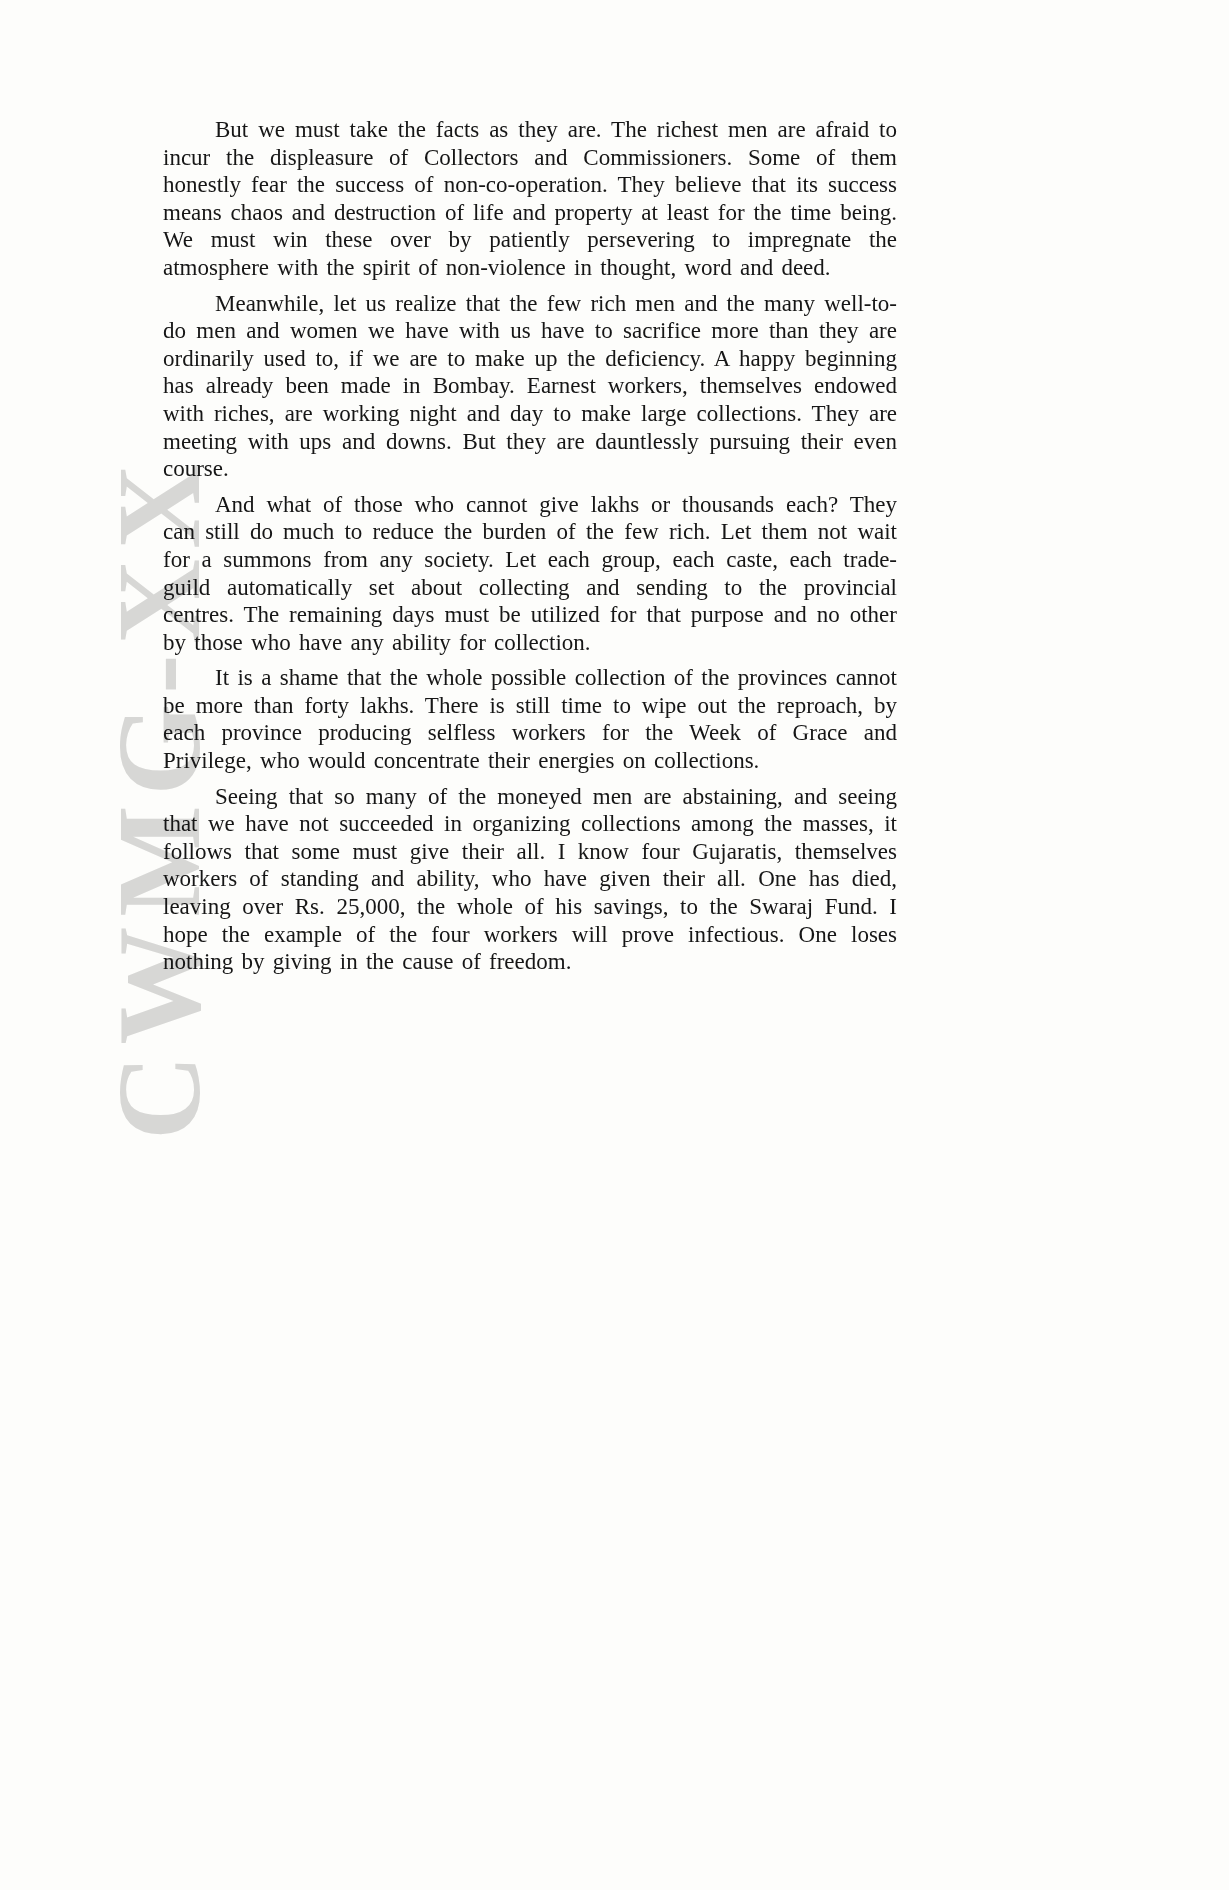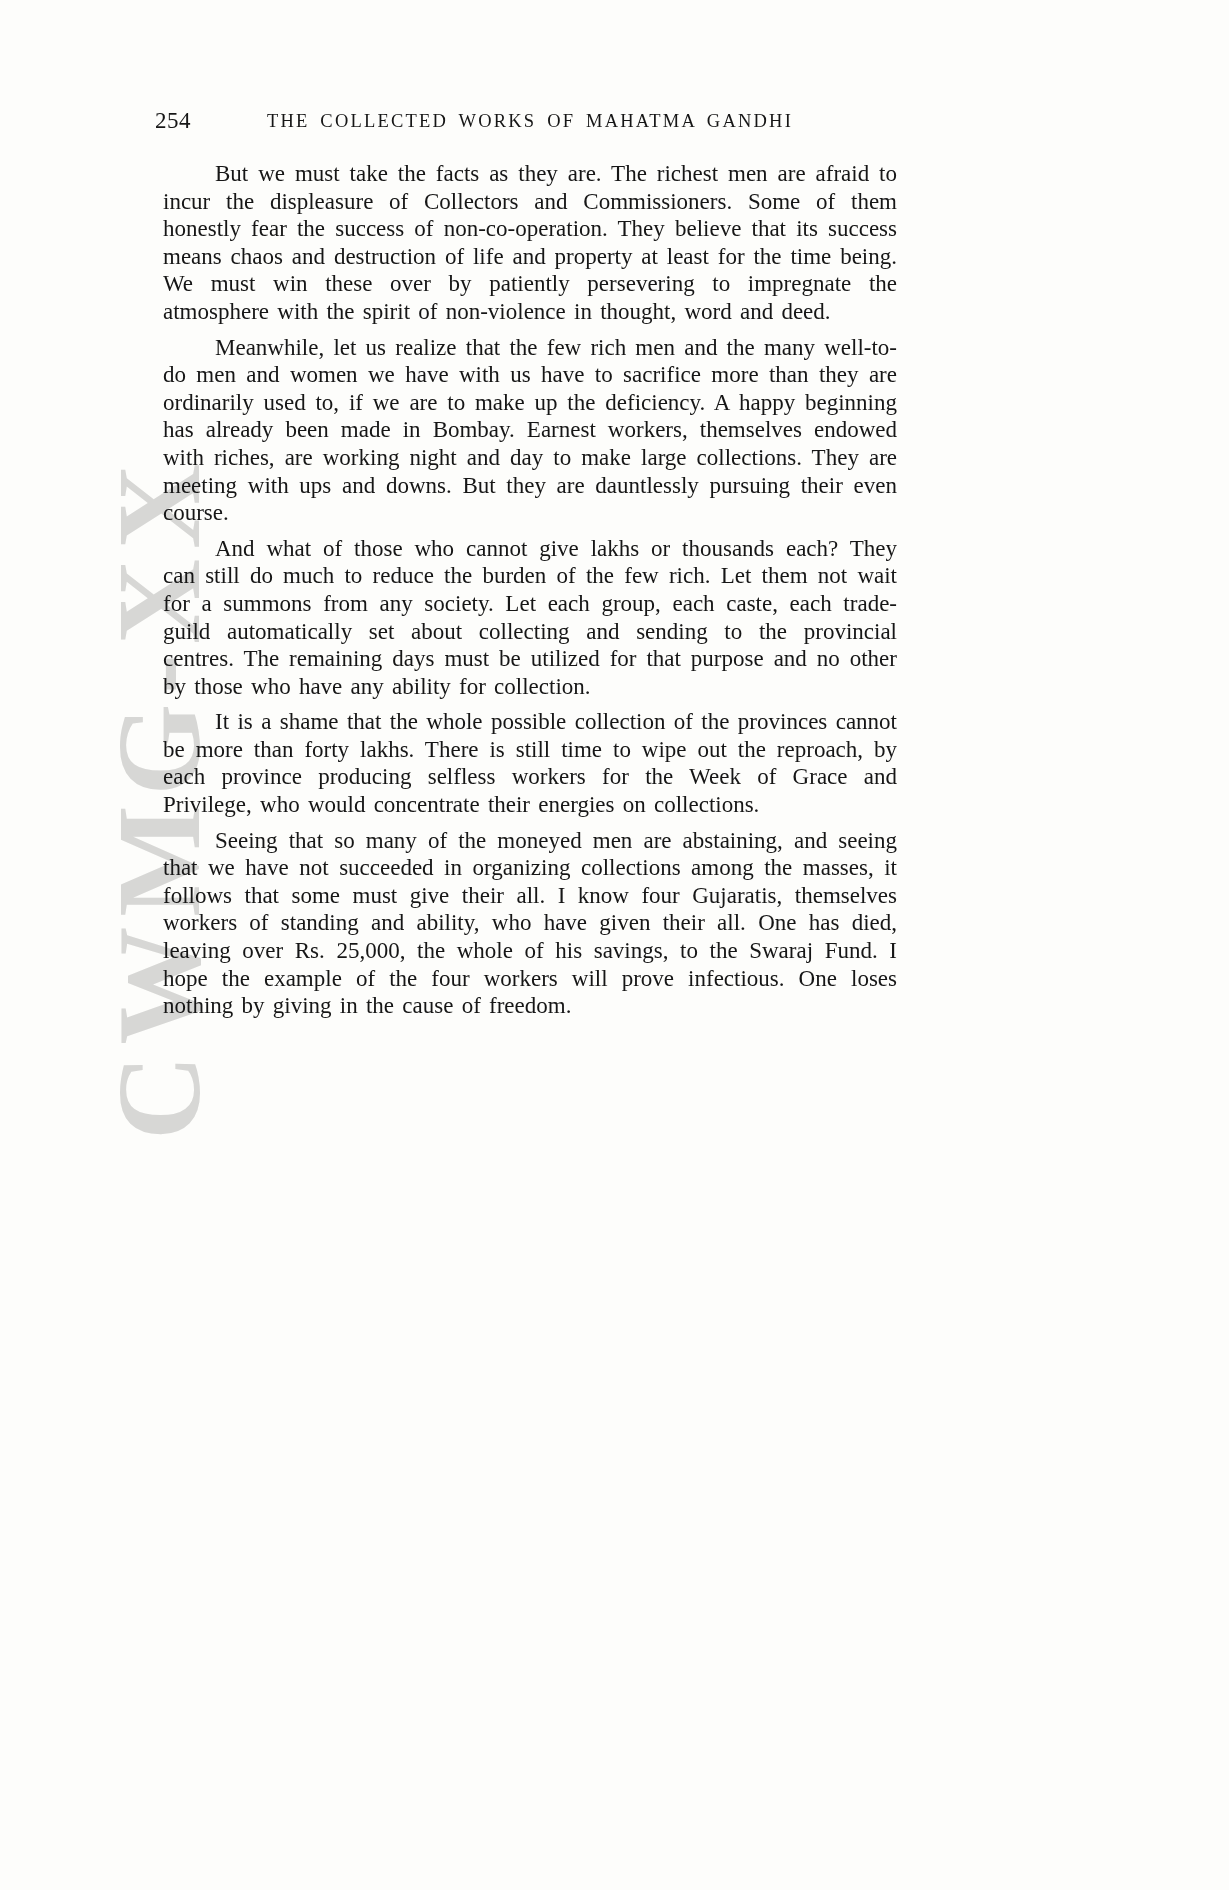--- a/index.html
+++ b/index.html
@@ -76,24 +76,20 @@
 </style>
 </head>
 <body>
 
 <div class="page">
 
   <div class="watermark">CWMG-XX</div>
 
   <div class="content">
 
-    <div class="running-head">
-      <span class="page-number">254</span>
-      <span class="running-title">THE COLLECTED WORKS OF MAHATMA GANDHI</span>
-    </div>
 
     <div class="body-text">
       <p>But we must take the facts as they are.  The richest men are afraid to incur the displeasure of Collectors and Commissioners. Some of them honestly fear the success of non-co-operation.  They believe that its success means chaos and destruction of life and property at least for the time being.  We must win these over by patiently persevering to impregnate the atmosphere with the spirit of non-violence in thought, word and deed.</p>
       <p>Meanwhile, let us realize that the few rich men and the many well-to-do men and women we have with us have to sacrifice more than they are ordinarily used to, if we are to make up the deficiency.  A happy beginning has already been made in Bombay. Earnest workers, themselves endowed with riches, are working night and day to make large collections.  They are meeting with ups and downs.  But they are dauntlessly pursuing their even course.</p>
       <p>And what of those who cannot give lakhs or thousands each? They can still do much to reduce the burden of the few rich.  Let them not wait for a summons from any society.  Let each group, each caste, each trade-guild automatically set about collecting and sending to the provincial centres.  The remaining days must be utilized for that purpose and no other by those who have any ability for collection.</p>
       <p>It is a shame that the whole possible collection of the provinces cannot be more than forty lakhs.  There is still time to wipe out the reproach, by each province producing selfless workers for the Week of Grace and Privilege, who would concentrate their energies on collections.</p>
       <p>Seeing that so many of the moneyed men are abstaining, and seeing that we have not succeeded in organizing collections among the masses, it follows that some must give their all.  I know four Gujaratis, themselves workers of standing and ability, who have given their all.  One has died, leaving over Rs. 25,000, the whole of his savings, to the Swaraj Fund.  I hope the example of the four workers will prove infectious.  One loses nothing by giving in the cause of freedom.</p>
     </div>
 
   </div>

